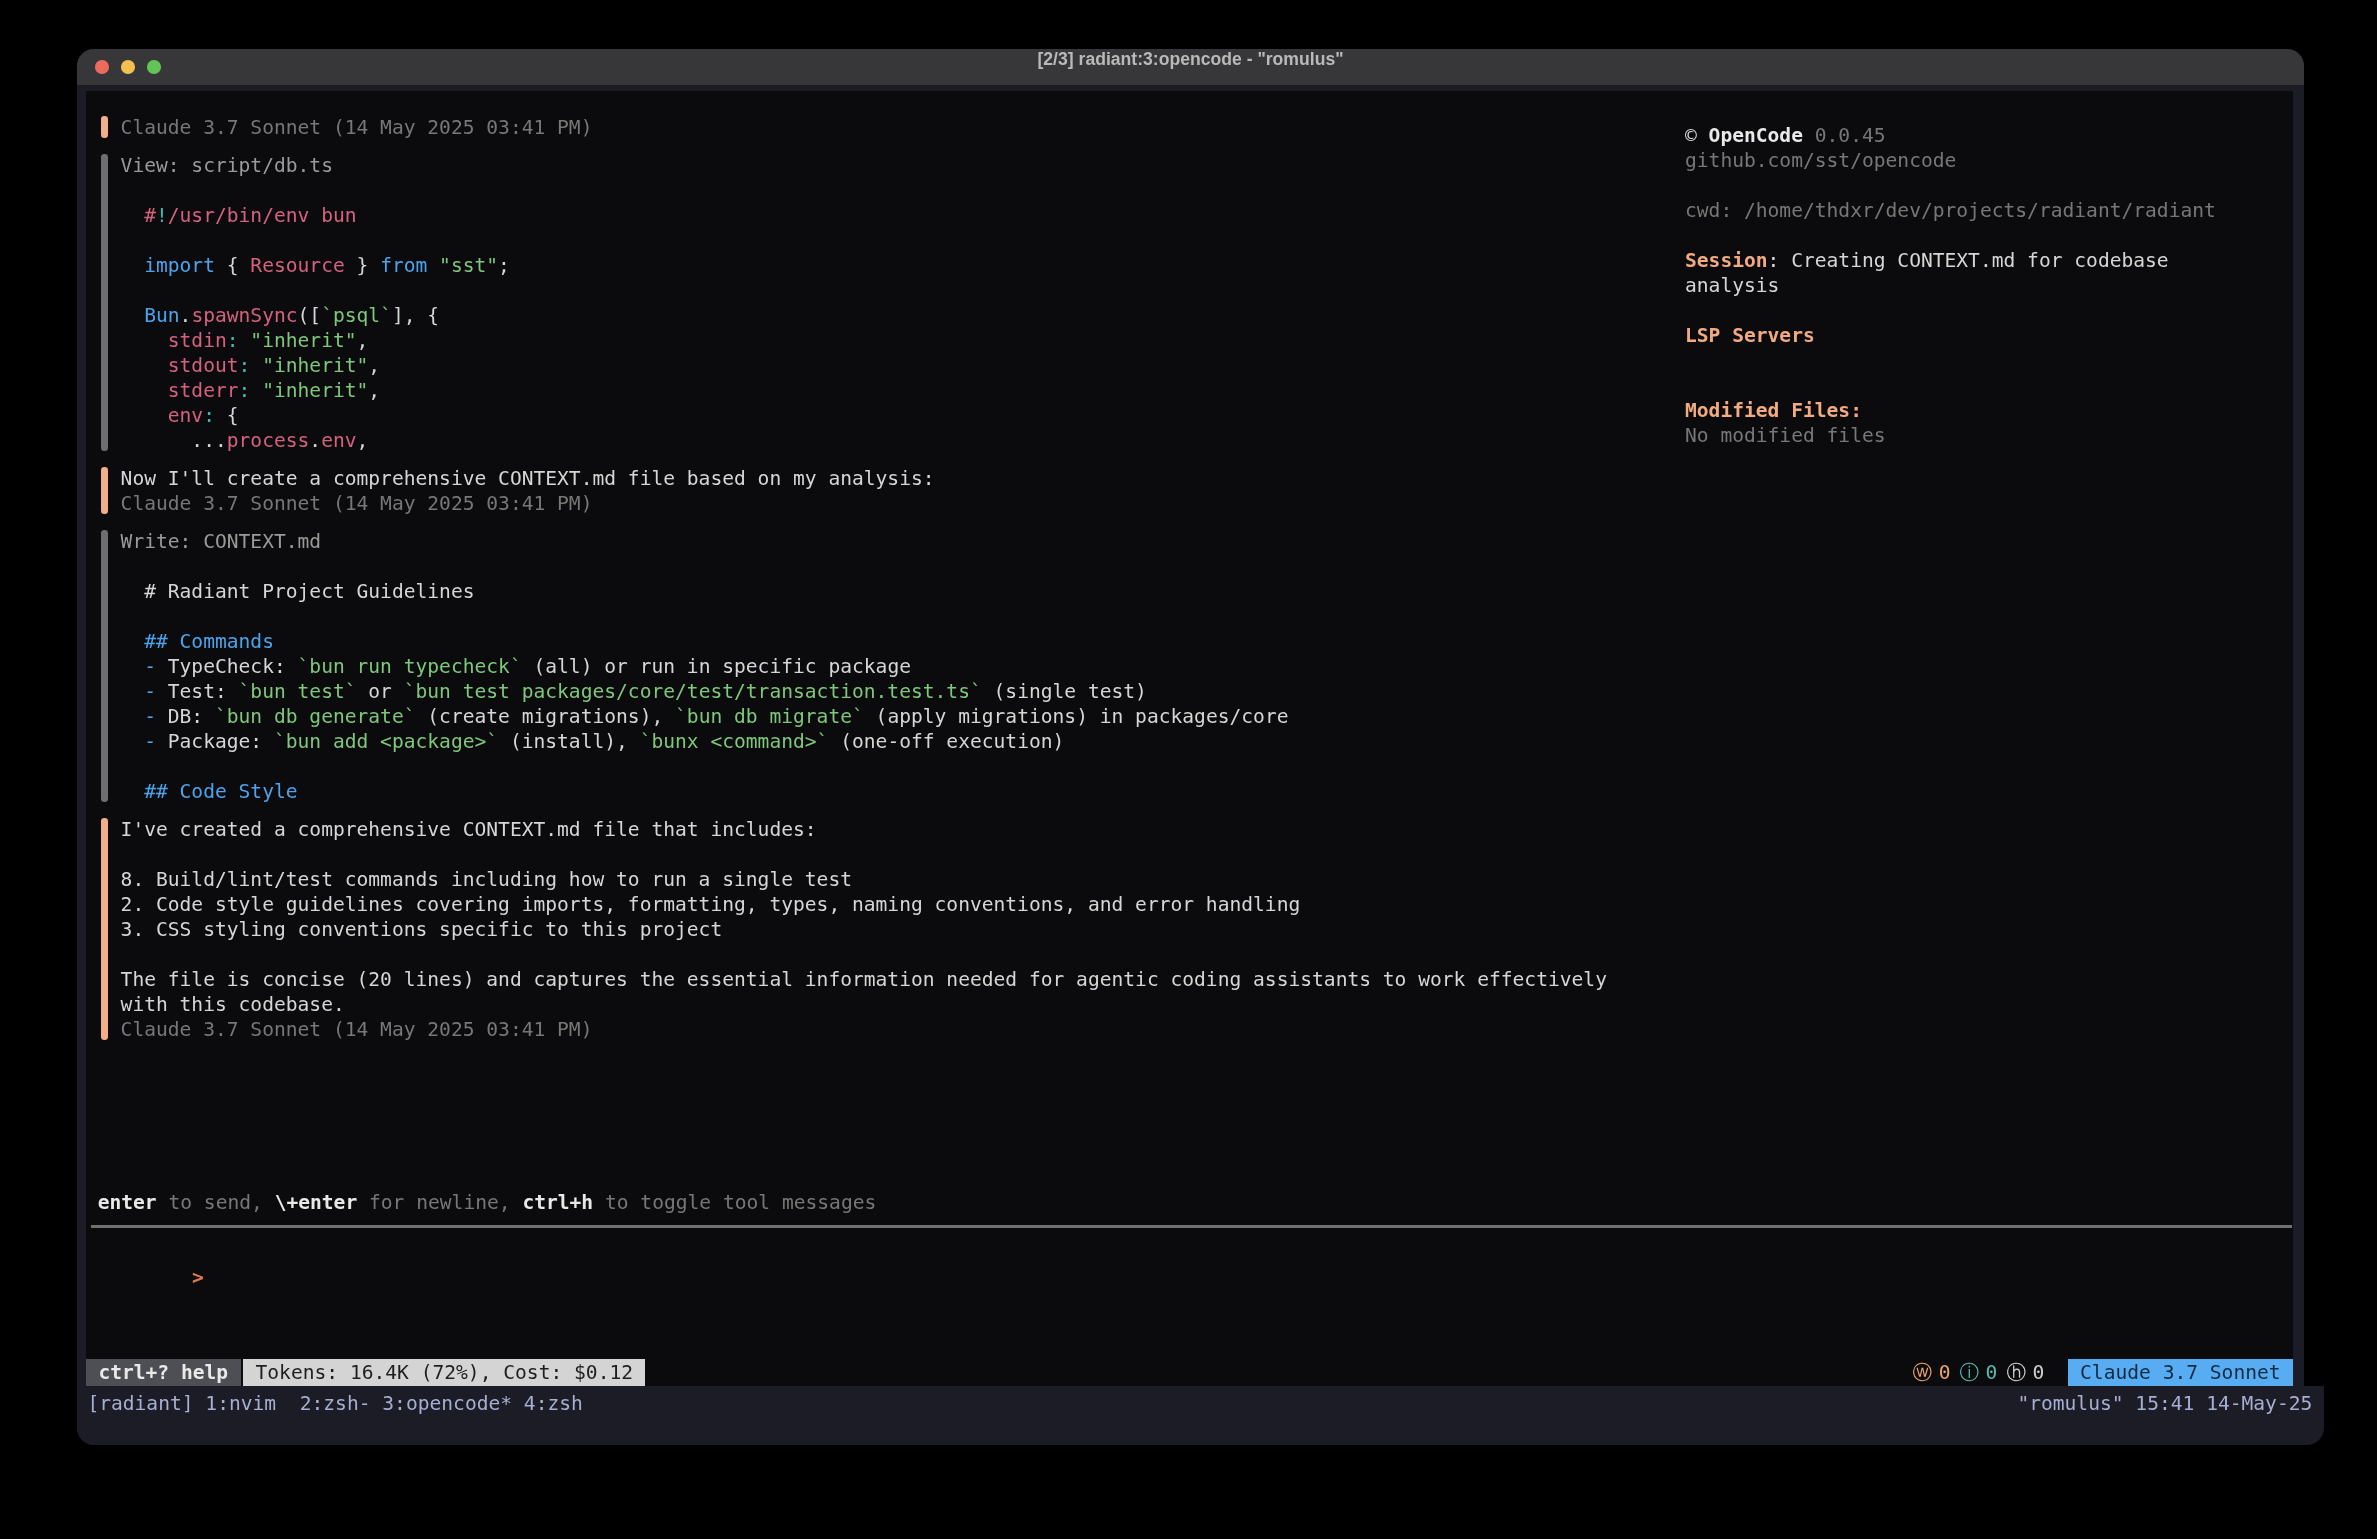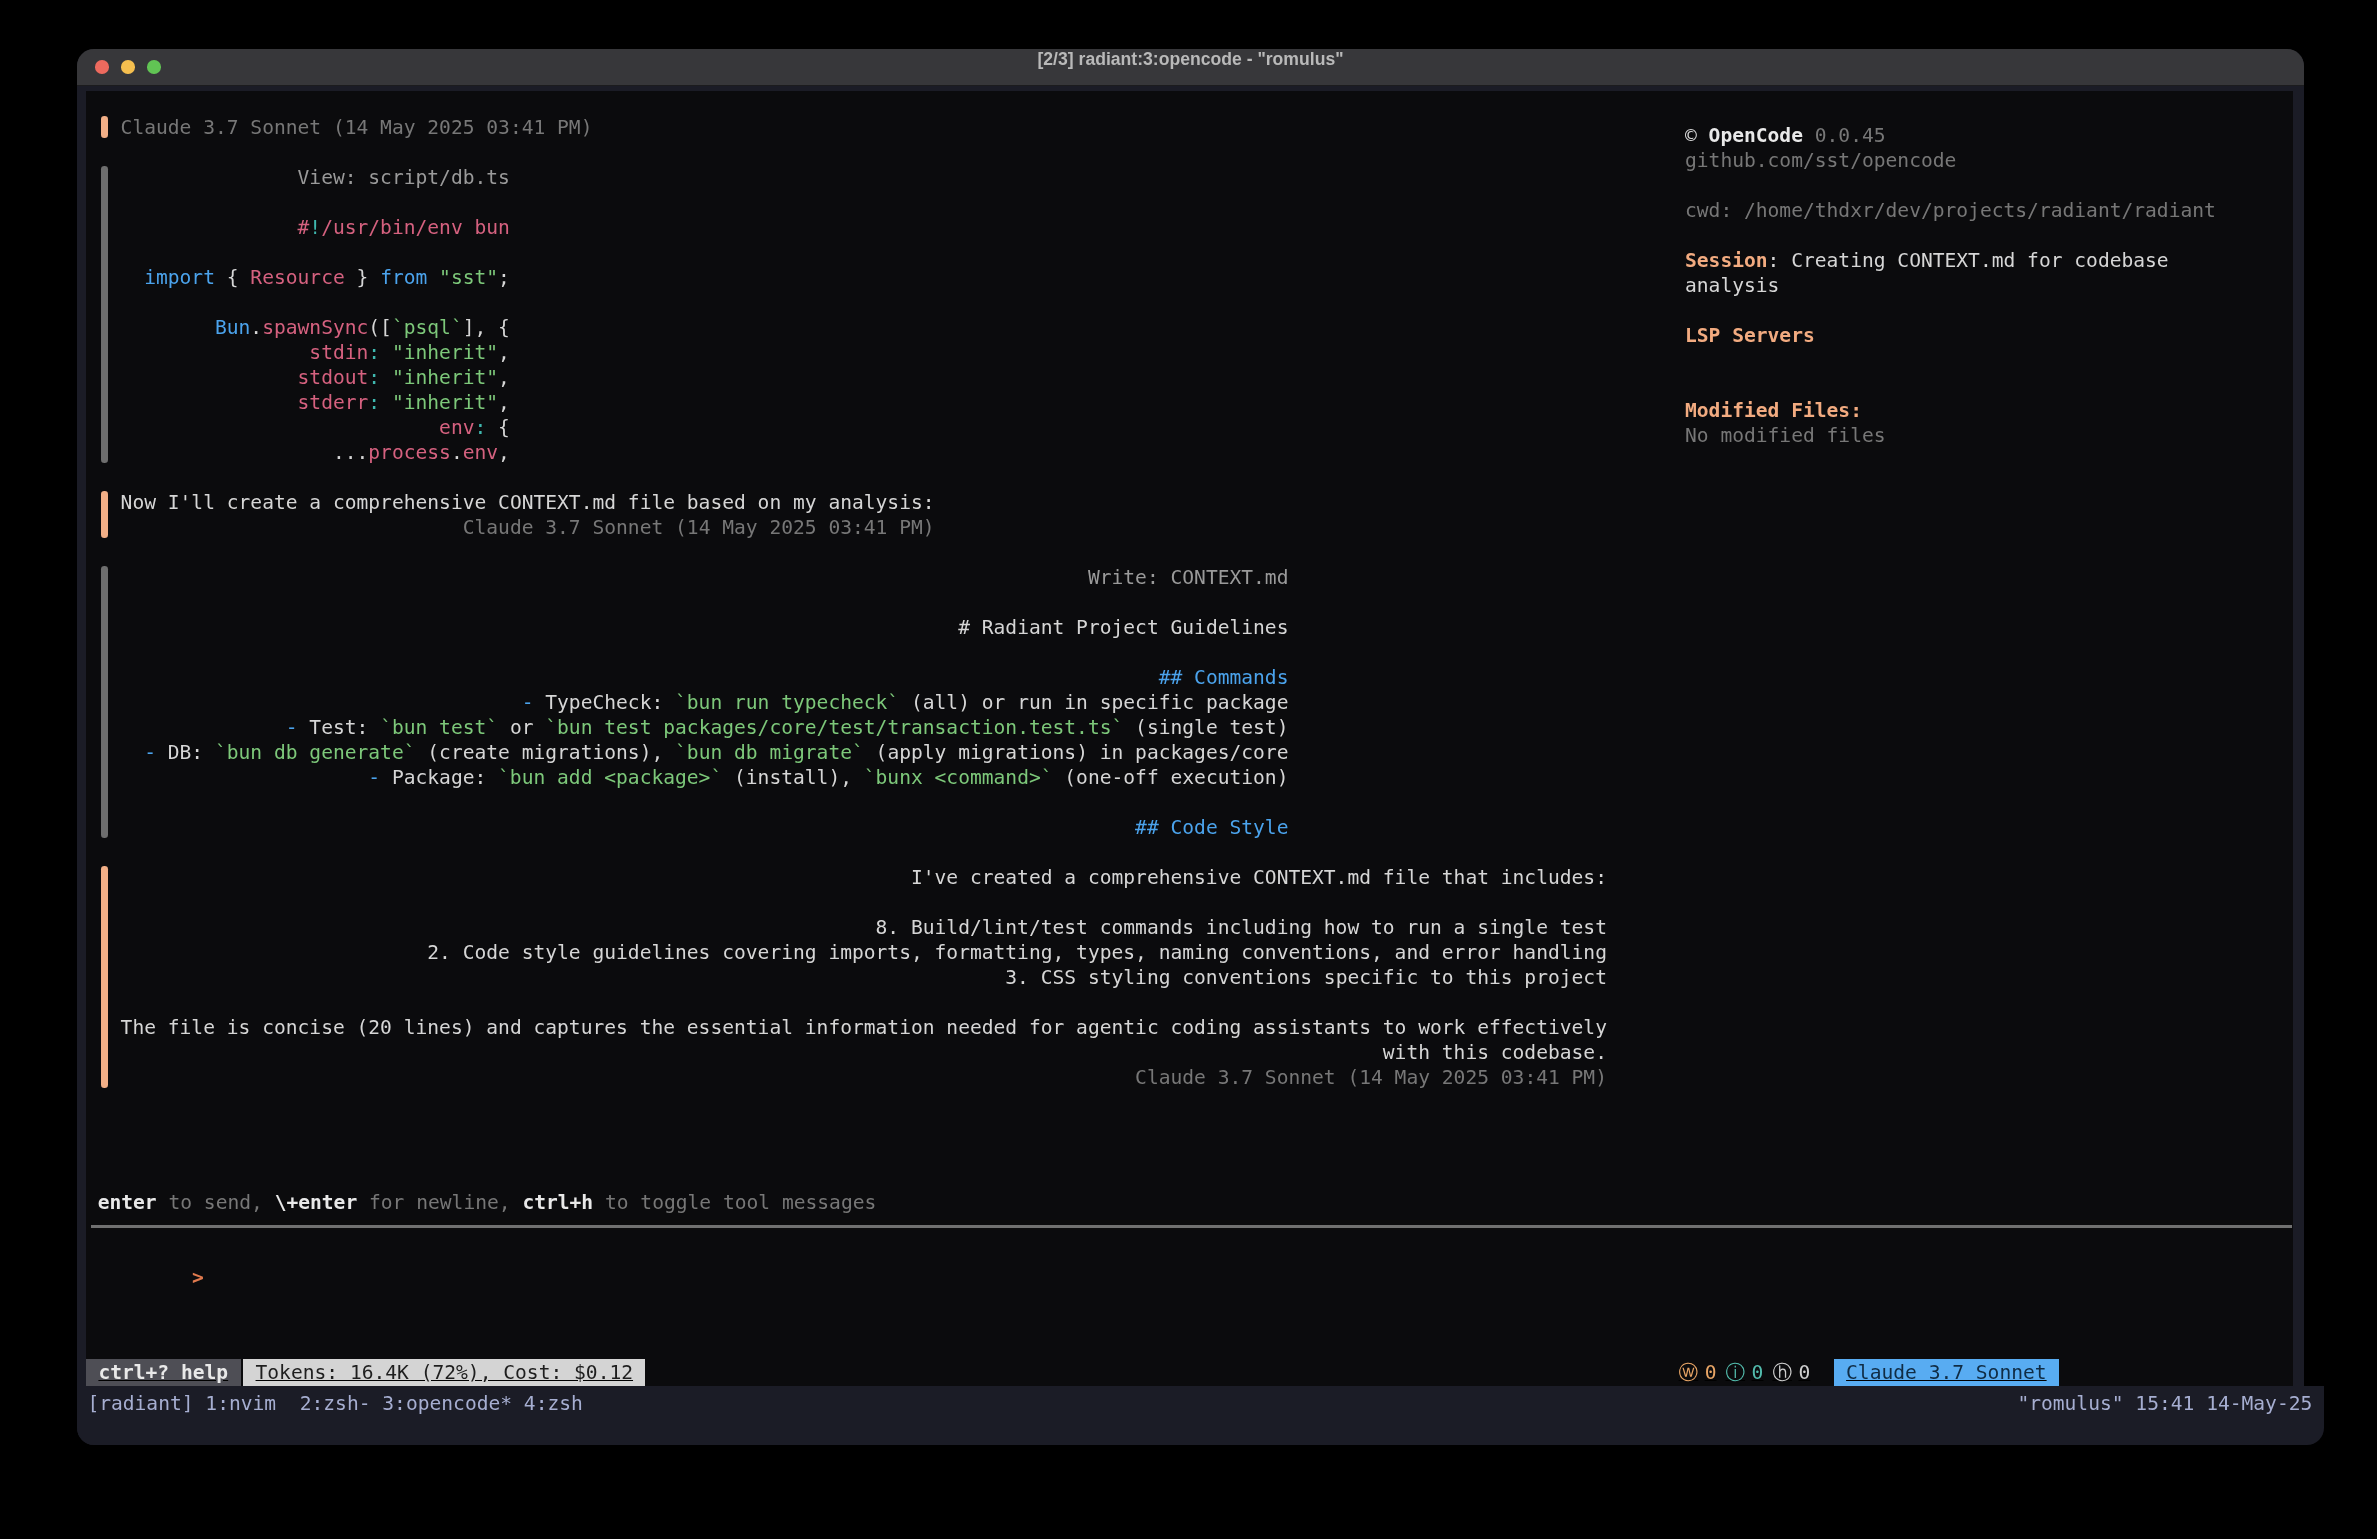--- a/index.html
+++ b/index.html
@@ -13,32 +13,32 @@
   .tl.red{background:#ed6a5e;} .tl.yellow{background:#f5bf4f;} .tl.green{background:#61c454;}
   .title{position:absolute;left:0;right:0;top:0;height:36px;line-height:36px;text-align:center;
          color:#b9b9b9;font:bold 17.6px "Liberation Sans",sans-serif;}
   .term{position:absolute;left:9px;top:42px;width:2207px;height:1295px;background:#0b0b0d;}
   .mono,.line{font-family:"DejaVu Sans Mono",monospace;font-size:19.6px;line-height:25px;}
   .line{white-space:pre;min-height:25px;}
   
   .c-w{color:#d6d6d6;} .c-wb{color:#e9e9e9;font-weight:bold;}
   .c-dim{color:#777777;} .c-dim2{color:#9a9a9a;}
   .c-b{color:#4ba3ec;} .c-p{color:#d5617f;} .c-gr{color:#7dc87a;} .c-t{color:#3fb8af;} .c-ob{color:#f2ab80;font-weight:bold;}
-  .chat{position:absolute;left:15px;top:23.5px;display:flex;flex-direction:column;gap:25px;align-items:flex-start;text-align:right;}
+  .chat{position:absolute;left:15px;top:23.5px;display:flex;flex-direction:column;gap:13px;align-items:flex-start;}
   .block{position:relative;padding-left:19.6px;}
   .block::before{content:"";position:absolute;left:0;top:1.3px;bottom:1.3px;width:6.5px;border-radius:3.3px;}
   .block.msg::before{background:#f2af87;}
   .block.tool::before{background:#6e6e6e;}
   .help{position:absolute;left:11.7px;top:1099px;}
   .divider{position:absolute;left:5.2px;top:1134px;width:2201px;height:2.6px;background:#707070;}
   .promptrow{position:absolute;left:11.7px;top:1149px;width:2179px;}
   .promptrow .caret{color:#e07a4e;font-weight:bold;}
   .sidebar{position:absolute;left:1599px;top:32px;width:610px;}
-  .statusbar{position:absolute;left:0;bottom:0;width:1973px;height:27px;display:flex;
-             justify-content:space-between;align-items:center;text-decoration:underline;}
+  .statusbar{position:absolute;left:0;bottom:0;width:2207px;height:27px;display:flex;
+             justify-content:space-between;align-items:center;}
   .sb-left{display:flex;height:27px;gap:2.6px;}
   .badge{height:27px;line-height:27px;padding:0 12.4px;white-space:pre;}
   .badge.keyhint{background:#4e4e55;color:#e9e9e9;font-weight:bold;}
   .badge.tokens{background:#d4d4d4;color:#1e1e1e;}
   .sb-right{display:flex;align-items:center;gap:9px;height:27px;}
   .diag{display:inline-flex;align-items:center;gap:6.5px;white-space:pre;
         font-family:"DejaVu Sans Mono","DejaVu Sans",monospace;font-size:19.6px;}
   .diag.o{color:#e8a566;} .diag.t{color:#53bdae;} .diag.h{color:#cfcfcf;}
   .badge.model{background:#58acf2;color:#102c44;margin-left:14.4px;}
   .tmuxbar{position:absolute;left:0;top:1337px;width:2247px;height:59px;background:#1b1c26;

